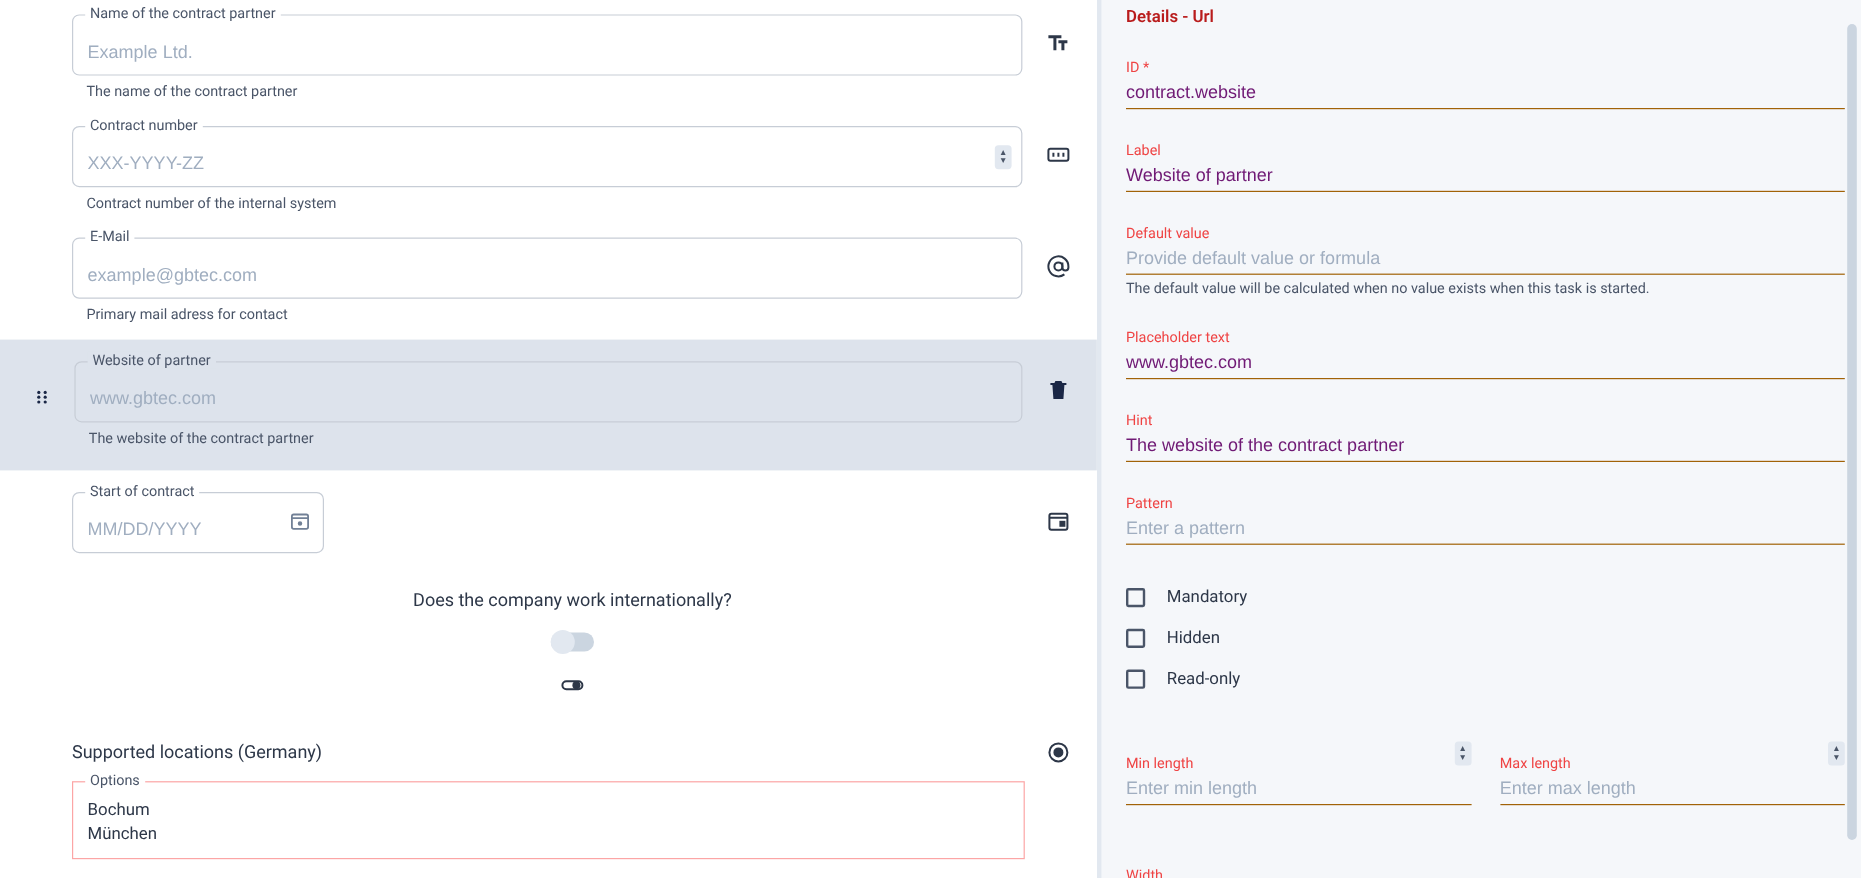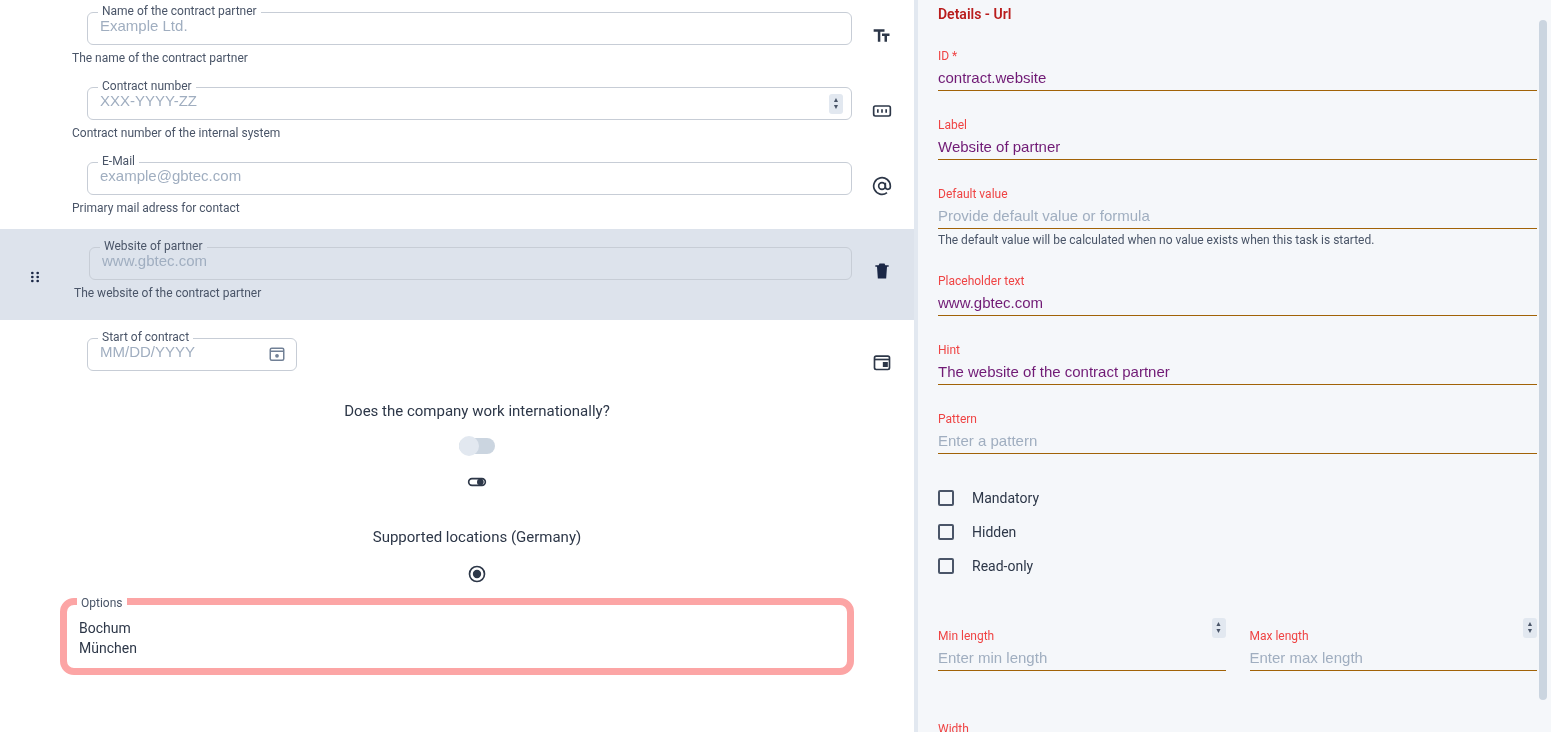--- a/index.html
+++ b/index.html
@@ -57,24 +57,23 @@
   justify-content: center;
   padding-top: 30px;
   flex-shrink: 0;
 }
 .drag-handle svg { width: 16px; height: 16px; }
 .field-wrap { flex: 1; }
 .field-box {
   position: relative;
   border: 1px solid #c7cdd6;
   border-radius: 6px;
-  padding: 4px 12px 10px 12px;
+  padding: 22px 12px 10px 12px;
   margin-top: 8px;
   background: transparent;
-  margin-left: 27px;
 }
 .field-box.narrow { width: 210px; }
 .field-legend {
   position: absolute;
   top: -9px;
   left: 10px;
   background: #fff;
   padding: 0 4px;
   font-size: 12px;
   color: #4a5568;
@@ -153,27 +152,26 @@
   width: 20px;
   height: 20px;
   background: #e2e8f0;
   border-radius: 50%;
 }
 .section-row {
   display: flex;
   align-items: center;
   padding: 6px 20px 10px 60px;
   gap: 18px;
-  flex-direction: column;
 }
 .section-label { flex: 1; font-size: 15px; color: #2d3748; }
 .options-box {
   margin: 4px 60px 20px 60px;
-  border: 7px solid #fca5a5;
-  border-radius: 14px;
+  border: 1px solid #fca5a5;
+  border-radius: 0;
   padding: 14px 12px 10px 12px;
   position: relative;
 }
 .options-box .field-legend { background: #fff; }
 .option-line { font-size: 14px; color: #2d3748; line-height: 1.4; }
 
 
 .details-title {
   font-size: 14px;
   font-weight: 600;

